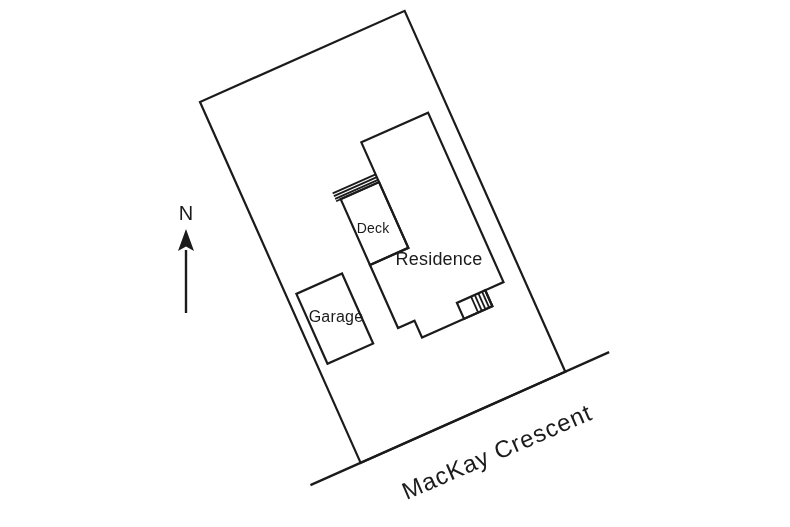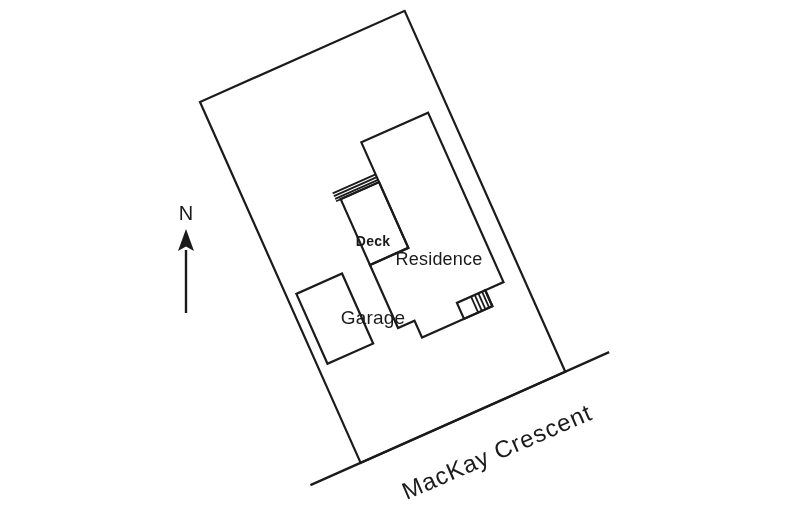--- a/index.html
+++ b/index.html
@@ -30,34 +30,32 @@
     letter-spacing: 0.2px;
   }
   .label-north {
     left: 186px;
     top: 213px;
     font-size: 20px;
     font-weight: 500;
   }
   .label-deck {
     left: 373px;
-    top: 241px;
+    top: 228px;
     font-size: 14px;
-    font-weight: bold;
   }
   .label-residence {
     left: 439px;
     top: 259px;
     font-size: 18px;
   }
   .label-garage {
     left: 336px;
     top: 317px;
-    font-size: 19px;
-    margin-left: 37px;
+    font-size: 16px;
   }
   .label-street {
     left: 497px;
     top: 452px;
     font-size: 24px;
     letter-spacing: 1px;
     transform: translate(-50%, -50%) rotate(-23.5deg);
   }
 </style>
 </head>

